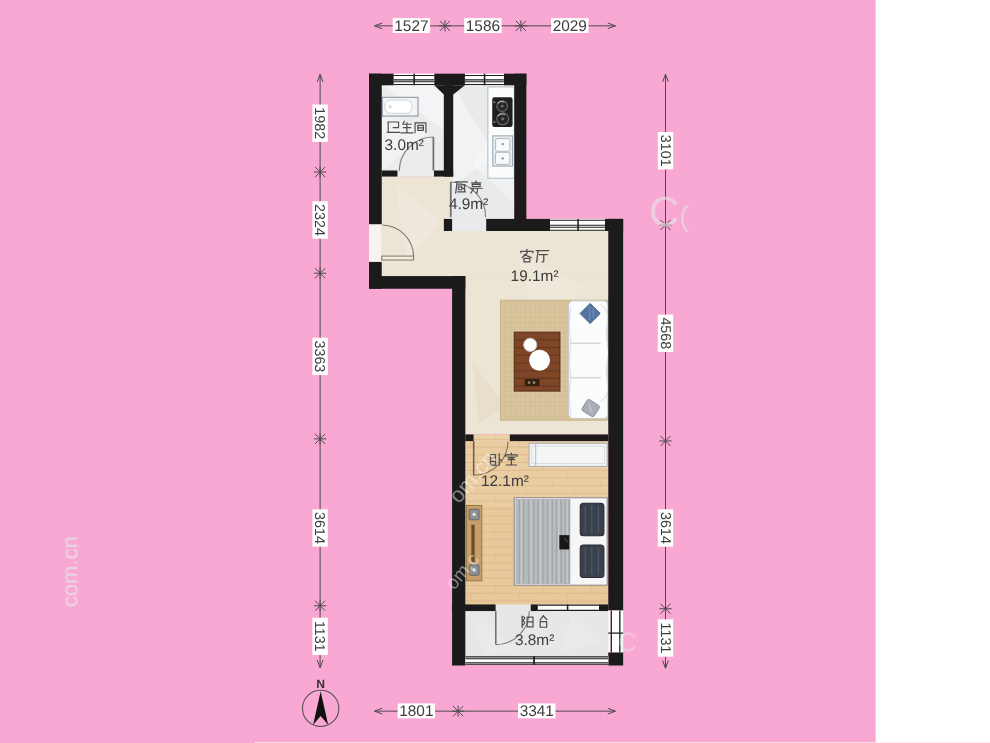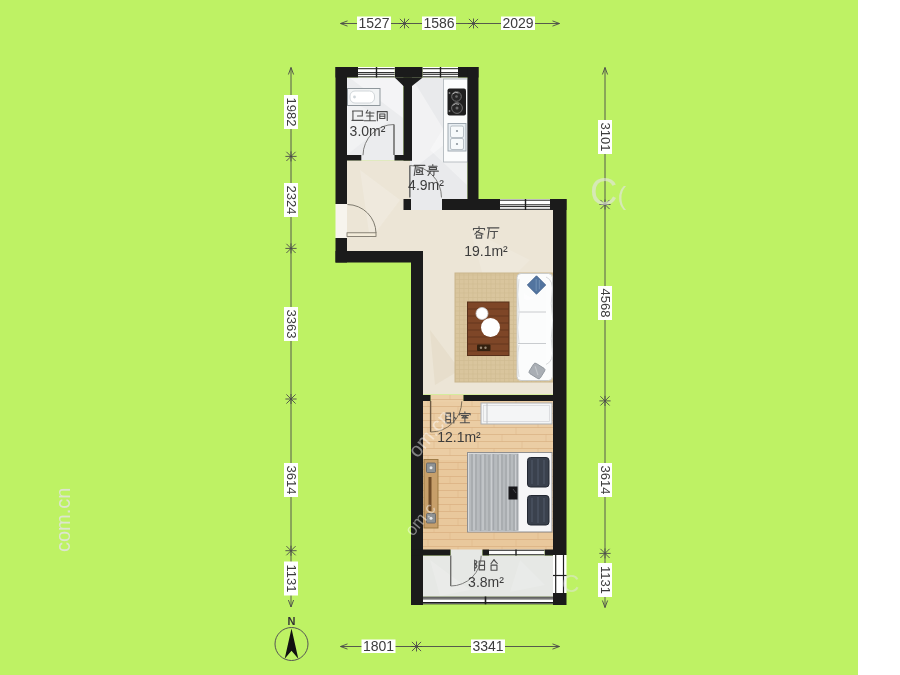--- a/index.html
+++ b/index.html
@@ -1,16 +1,16 @@
 <!DOCTYPE html>
 <html><head>
 <meta charset="utf-8">
 <style>
   html,body{margin:0;padding:0;background:#ffffff;}
-  #stage{position:relative;width:858px;height:675px;background:#bef264;overflow:hidden;}
+  #stage{position:relative;width:796px;height:675px;background:#f9a8d4;overflow:hidden;}
   svg{display:block;}
   text{font-family:"Liberation Sans",sans-serif;}
 </style>
 </head>
 <body>
 <div id="stage">
 <svg width="900" height="675" viewBox="0 0 900 675">
 <defs>
   <pattern id="wood" width="44" height="28" patternUnits="userSpaceOnUse">
     <rect width="44" height="28" fill="#ecd0a8"></rect>

